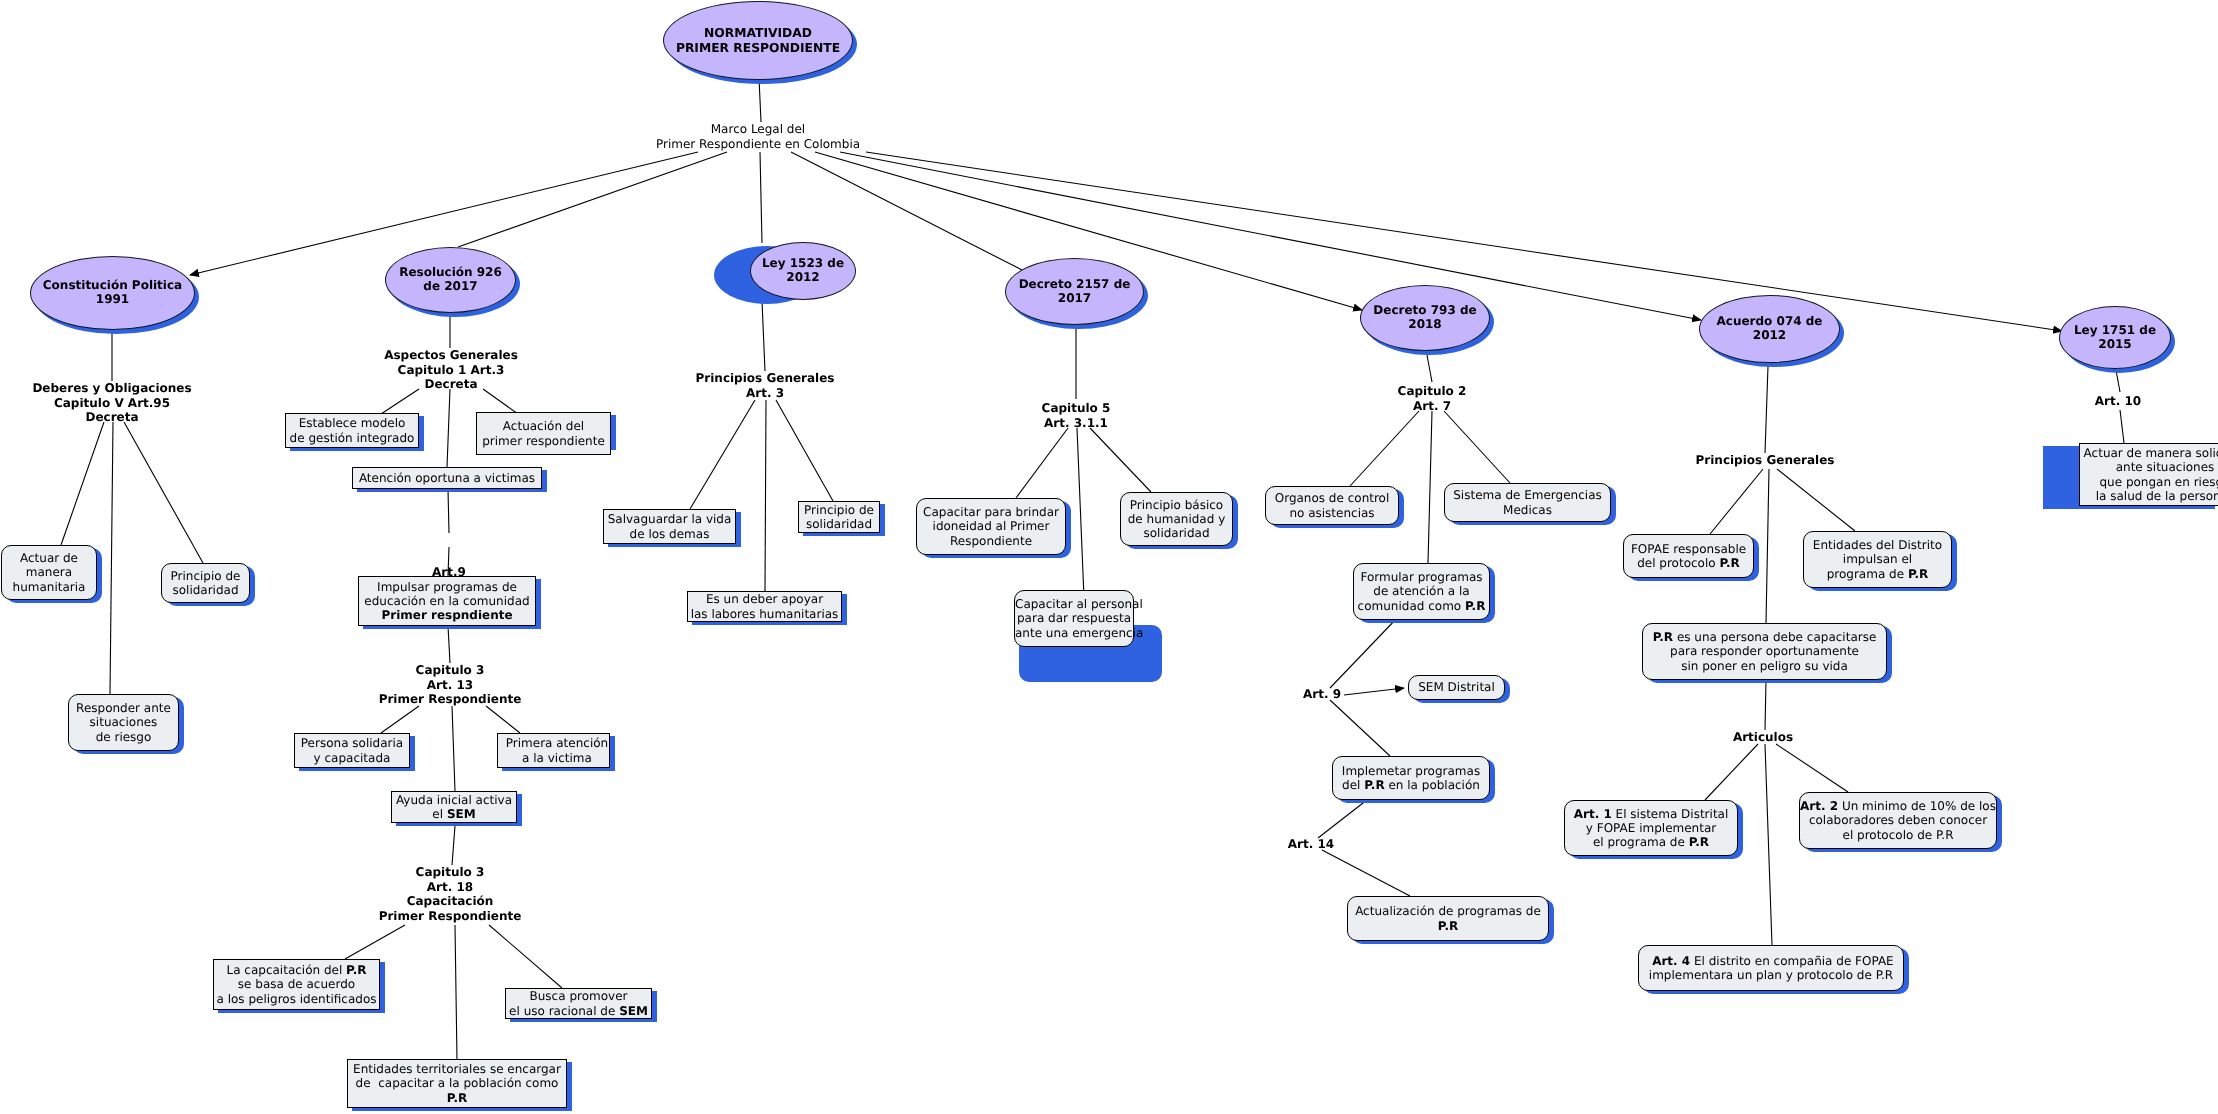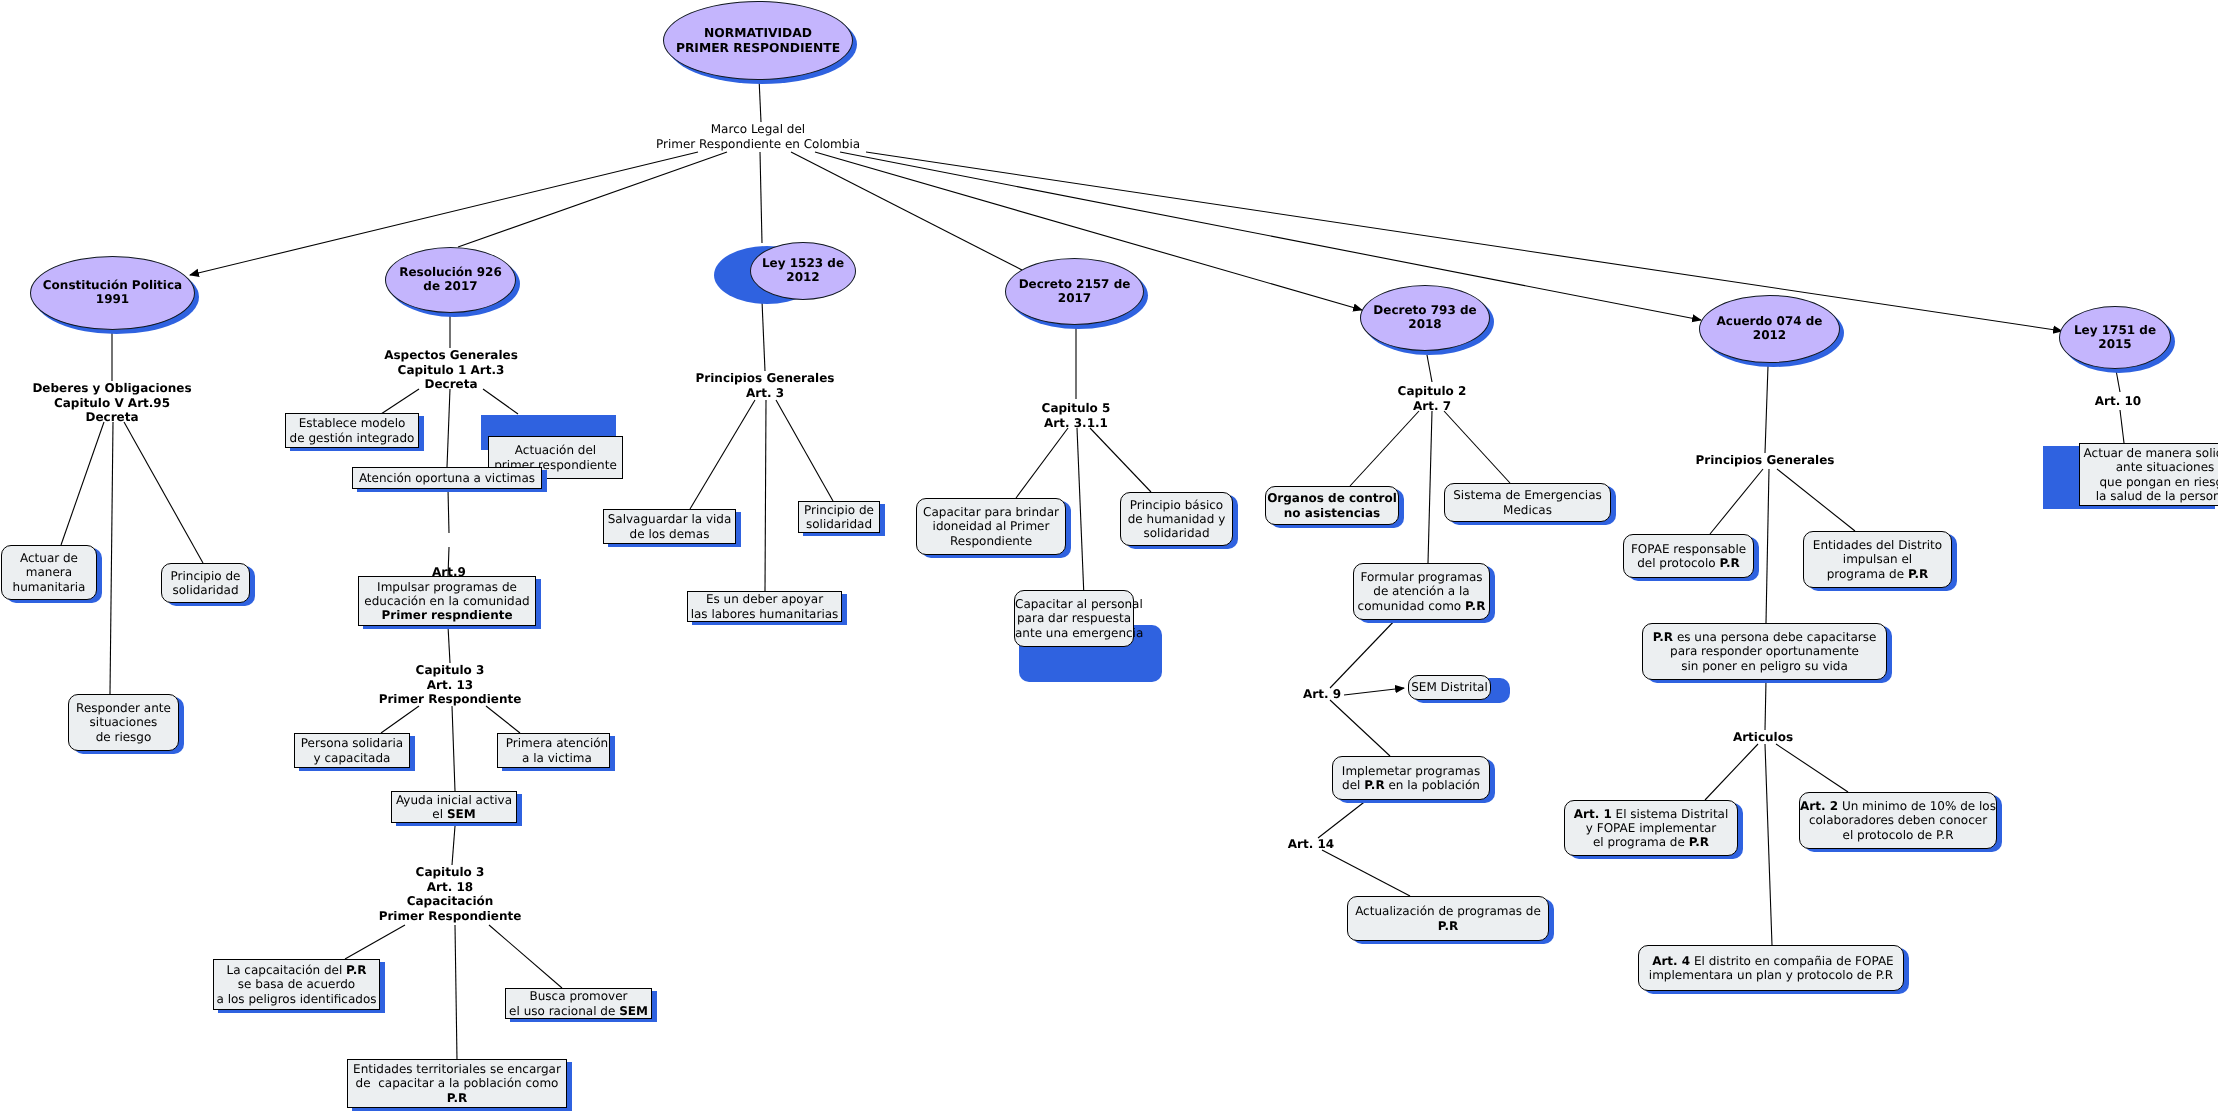--- a/index.html
+++ b/index.html
@@ -143,21 +143,21 @@
         <span style="white-space: pre;">Responder ante
 situaciones
 de riesgo</span>
       </div>
       <div class="node" style="left: 290px; top: 416px; width: 134px; height: 35px; background: rgb(47, 98, 224);"></div>
       <div class="node boxnode" style="left: 285px; top: 413px; width: 134px; height: 35px; font-size: 12px;">
         <span style="white-space: pre;">Establece modelo
 de gestión integrado</span>
       </div>
       <div class="node" style="left: 481px; top: 415px; width: 135px; height: 35px; background: rgb(47, 98, 224);"></div>
-      <div class="node boxnode" style="left: 488px; top: 412px; width: 135px; height: 43px; font-size: 12px; margin-top: 24px;">
+      <div class="node boxnode" style="left: 476px; top: 412px; width: 135px; height: 43px; font-size: 12px;">
         <span style="white-space: pre;">Actuación del
 primer respondiente</span>
       </div>
       <div class="node" style="left: 357px; top: 470px; width: 190px; height: 22px; background: rgb(47, 98, 224);"></div>
       <div class="node boxnode" style="left: 352px; top: 467px; width: 190px; height: 22px; font-size: 12px;">
         <span style="white-space: pre;">Atención oportuna a victimas</span>
       </div>
       <div class="node" style="left: 363px; top: 579px; width: 178px; height: 50px; background: rgb(47, 98, 224);"></div>
       <div class="node boxnode" style="left: 358px; top: 576px; width: 178px; height: 50px; font-size: 12px;">
         <span>Impulsar programas de<br>educación en la comunidad<br><b>Primer respndiente</b></span>
@@ -216,34 +216,34 @@
 solidaridad</span>
       </div>
       <div class="node" style="left: 1019px; top: 625px; width: 143px; height: 57px; background: rgb(47, 98, 224); border-radius: 10px;"></div>
       <div class="node boxnode rounded" style="left: 1014px; top: 590px; width: 120px; height: 57px; font-size: 12px;">
         <span style="white-space: pre;">Capacitar al personal
 para dar respuesta
 ante una emergencia</span>
       </div>
       <div class="node" style="left: 1270px; top: 489px; width: 134px; height: 39px; background: rgb(47, 98, 224); border-radius: 10px;"></div>
       <div class="node boxnode rounded" style="left: 1265px; top: 486px; width: 134px; height: 39px; font-size: 12px;">
-        <span style="white-space: pre; font-weight: bold;">Organos de control
+        <span style="white-space: pre;">Organos de control
 no asistencias</span>
       </div>
       <div class="node" style="left: 1449px; top: 486px; width: 167px; height: 39px; background: rgb(47, 98, 224); border-radius: 10px;"></div>
       <div class="node boxnode rounded" style="left: 1444px; top: 483px; width: 167px; height: 39px; font-size: 12px;">
         <span style="white-space: pre;">Sistema de Emergencias
 Medicas</span>
       </div>
       <div class="node" style="left: 1358px; top: 566px; width: 137px; height: 57px; background: rgb(47, 98, 224); border-radius: 10px;"></div>
       <div class="node boxnode rounded" style="left: 1353px; top: 563px; width: 137px; height: 57px; font-size: 12px;">
         <span>Formular programas<br>de atención a la<br>comunidad como <b>P.R</b></span>
       </div>
       <div class="node" style="left: 1413px; top: 678px; width: 97px; height: 25px; background: rgb(47, 98, 224); border-radius: 10px;"></div>
-      <div class="node boxnode rounded" style="left: 1408px; top: 675px; width: 83px; height: 25px; font-size: 12px;">
+      <div class="node boxnode rounded" style="left: 1408px; top: 675px; width: 97px; height: 25px; font-size: 12px;">
         <span style="white-space: pre;">SEM Distrital</span>
       </div>
       <div class="node" style="left: 1337px; top: 759px; width: 158px; height: 44px; background: rgb(47, 98, 224); border-radius: 10px;"></div>
       <div class="node boxnode rounded" style="left: 1332px; top: 756px; width: 158px; height: 44px; font-size: 12px;">
         <span>Implemetar programas<br>del <b>P.R</b> en la población</span>
       </div>
       <div class="node" style="left: 1352px; top: 899px; width: 202px; height: 45px; background: rgb(47, 98, 224); border-radius: 10px;"></div>
       <div class="node boxnode rounded" style="left: 1347px; top: 896px; width: 202px; height: 45px; font-size: 12px;">
         <span>Actualización de programas de<br><b>P.R</b></span>
       </div>

